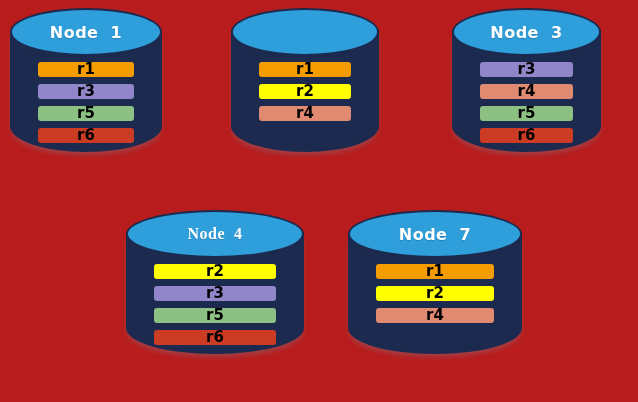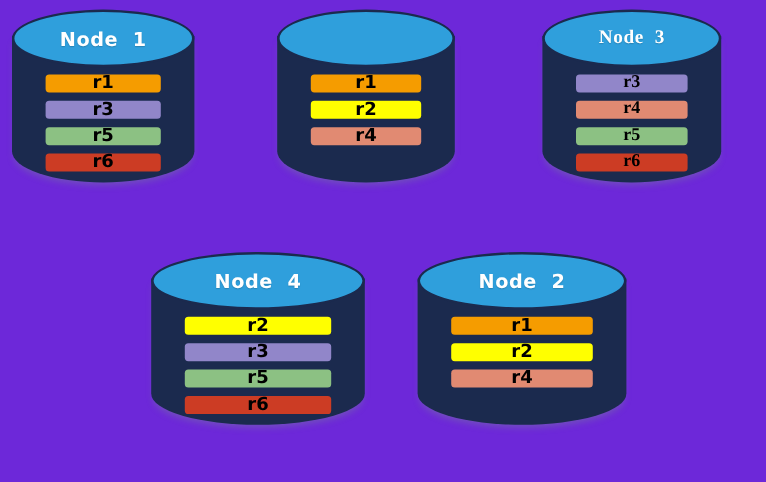--- a/index.html
+++ b/index.html
@@ -98,21 +98,21 @@
   }
 
   .replica-label {
     display: block;
     transform: translateY(-0.5px);
   }
 </style>
 </head>
 <body>
 
-<div id="diagram" style="background: #6d28d9;">
+<div id="diagram" style="background: #b91c1c;">
     <div class="node" style="left: 10px; top: 8px; width: 152px; height: 170px;">
       <div class="cyl-body" style="background: rgb(27, 42, 78);"></div>
       <div class="cyl-top" style="background: rgb(47, 159, 220);"></div>
       <div class="node-label" style="color: rgb(255, 255, 255);">Node  1</div>
       <div class="replica-stack">
         <div class="replica-bar" style="background: rgb(245, 156, 0); width: 96px;">
           <span class="replica-label">r1</span>
         </div>
         <div class="replica-bar" style="background: rgb(145, 134, 201); width: 96px;">
           <span class="replica-label">r3</span>
@@ -133,21 +133,21 @@
           <span class="replica-label">r1</span>
         </div>
         <div class="replica-bar" style="background: rgb(255, 255, 0); width: 92px;">
           <span class="replica-label">r2</span>
         </div>
         <div class="replica-bar" style="background: rgb(225, 138, 114); width: 92px;">
           <span class="replica-label">r4</span>
         </div>
       </div>
     </div>
-    <div class="node" style="left: 452px; top: 8px; width: 149px; height: 170px; font-family: Liberation Serif, serif;">
+    <div class="node" style="left: 452px; top: 8px; width: 149px; height: 170px;">
       <div class="cyl-body" style="background: rgb(27, 42, 78);"></div>
       <div class="cyl-top" style="background: rgb(47, 159, 220);"></div>
       <div class="node-label" style="color: rgb(255, 255, 255);">Node  3</div>
       <div class="replica-stack">
         <div class="replica-bar" style="background: rgb(145, 134, 201); width: 93px;">
           <span class="replica-label">r3</span>
         </div>
         <div class="replica-bar" style="background: rgb(225, 138, 114); width: 93px;">
           <span class="replica-label">r4</span>
         </div>
@@ -155,40 +155,40 @@
           <span class="replica-label">r5</span>
         </div>
         <div class="replica-bar" style="background: rgb(204, 60, 36); width: 93px;">
           <span class="replica-label">r6</span>
         </div>
       </div>
     </div>
     <div class="node" style="left: 126px; top: 210px; width: 178px; height: 170px;">
       <div class="cyl-body" style="background: rgb(27, 42, 78);"></div>
       <div class="cyl-top" style="background: rgb(47, 159, 220);"></div>
-      <div class="node-label" style="color: rgb(255, 255, 255);">Node  4</div>
+      <div class="node-label" style="color: rgb(255, 255, 255); font-family: Liberation Serif, serif;">Node  4</div>
       <div class="replica-stack">
         <div class="replica-bar" style="background: rgb(255, 255, 0); width: 122px;">
           <span class="replica-label">r2</span>
         </div>
         <div class="replica-bar" style="background: rgb(145, 134, 201); width: 122px;">
           <span class="replica-label">r3</span>
         </div>
         <div class="replica-bar" style="background: rgb(140, 193, 131); width: 122px;">
           <span class="replica-label">r5</span>
         </div>
         <div class="replica-bar" style="background: rgb(204, 60, 36); width: 122px;">
           <span class="replica-label">r6</span>
         </div>
       </div>
     </div>
     <div class="node" style="left: 348px; top: 210px; width: 174px; height: 170px;">
       <div class="cyl-body" style="background: rgb(27, 42, 78);"></div>
       <div class="cyl-top" style="background: rgb(47, 159, 220);"></div>
-      <div class="node-label" style="color: rgb(255, 255, 255);">Node  2</div>
+      <div class="node-label" style="color: rgb(255, 255, 255);">Node  7</div>
       <div class="replica-stack">
         <div class="replica-bar" style="background: rgb(245, 156, 0); width: 118px;">
           <span class="replica-label">r1</span>
         </div>
         <div class="replica-bar" style="background: rgb(255, 255, 0); width: 118px;">
           <span class="replica-label">r2</span>
         </div>
         <div class="replica-bar" style="background: rgb(225, 138, 114); width: 118px;">
           <span class="replica-label">r4</span>
         </div>

